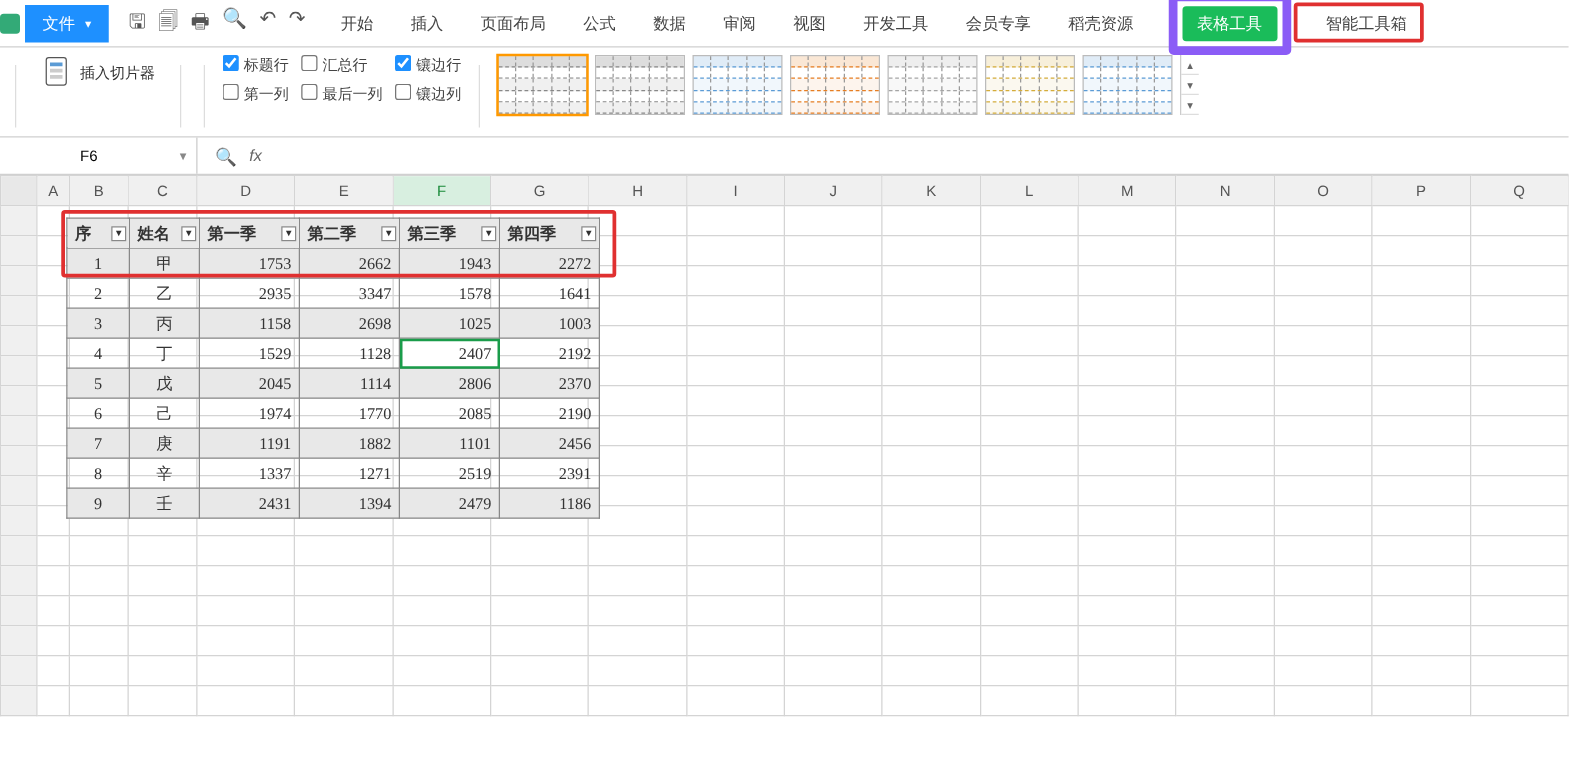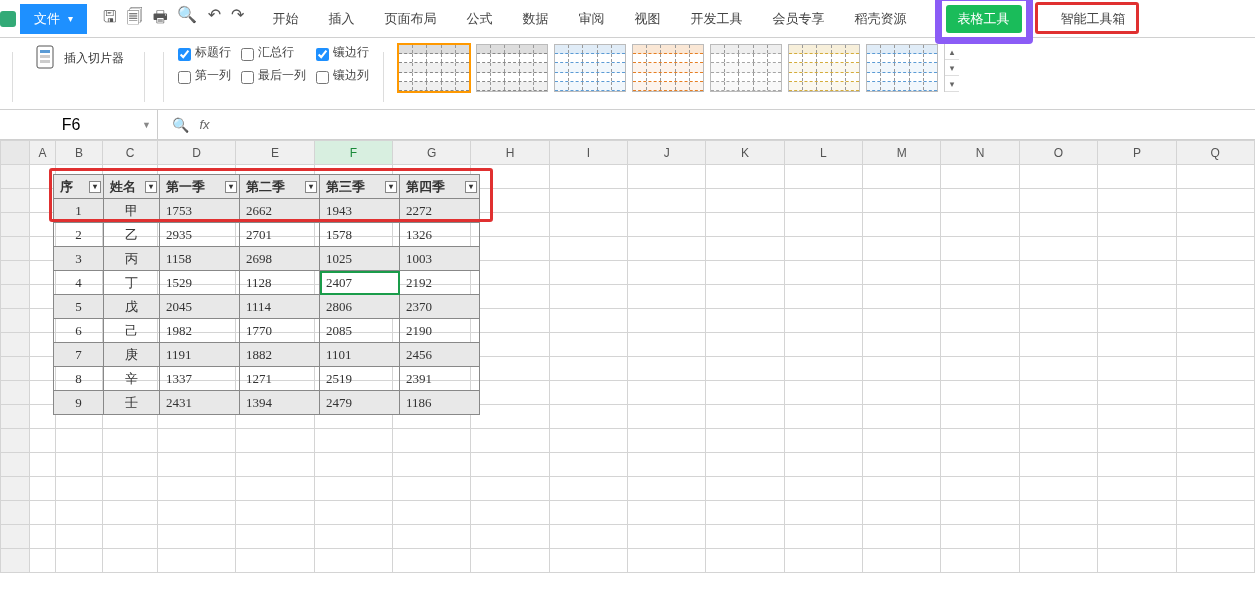--- a/index.html
+++ b/index.html
@@ -28,38 +28,38 @@
 
 .btn-stack { display:flex; flex-direction:column; gap:6px; }
 .btn-stack .rb { display:flex; align-items:center; gap:4px; font-size:12px; color:#333; cursor:pointer; }
 .btn-stack .rb svg { width:16px; height:16px; }
 
 .big-btn { display:flex; flex-direction:row; align-items:center; gap:3px; cursor:pointer; padding: 0 6px; }
 .big-btn svg { width:28px; height:28px; }
 .big-btn span { font-size:12px; }
 
 .cb-grid { display:grid; grid-template-columns: repeat(3, auto); gap: 6px 10px; }
-.cb-grid label { display:flex; align-items:flex-end; gap:4px; font-size:12px; color:#444; cursor:pointer; }
+.cb-grid label { display:flex; align-items:flex-start; gap:4px; font-size:12px; color:#444; cursor:pointer; }
 .cb-grid input { accent-color: #1e90ff; }
 
 
 .styles-gallery { display:flex; gap:6px; align-items:center; }
 .style-swatch { width:72px; height:48px; display:flex; flex-direction:column; border:1px solid #bbb; cursor:pointer; }
 .style-swatch.selected { outline:2px solid #f90; outline-offset:-1px; }
 .style-swatch .r { flex:1; display:flex; }
 .style-swatch .r .c { flex:1; border-right:1px dashed #999; }
 .style-swatch .r .c:last-child { border-right:none; }
 .style-swatch .r.hdr { border-bottom:1px solid #777; }
 .gallery-scroll { display:flex; flex-direction:column; border-left:1px solid #ccc; }
 .gallery-scroll div { width:14px; height:16px; display:flex; align-items:center; justify-content:center; font-size:9px; color:#666; cursor:pointer; border-bottom:1px solid #ddd; }
 
 
 .formula-bar { display:flex; align-items:center; height: 30px; border-bottom:1px solid #d0d0d0; }
 .name-box { width: 158px; border-right:1px solid #ccc; height:100%; display:flex; align-items:center; }
-.name-box input { border:none; width:100%; padding:0 18px; font-size:16px; text-align:center; outline:none; }
+.name-box input { border:none; width:100%; padding:0 18px; font-size:12px; text-align:center; outline:none; }
 .name-box .dd { font-size:9px; color:#888; padding-right:6px; cursor:pointer; }
 .fx-area { display:flex; align-items:center; gap:10px; padding-left:14px; }
 .fx-area .zoom-icon { font-size:14px; color:#666; cursor:pointer; }
 .fx-area .fx { font-style:italic; font-size:13px; color:#666; cursor:pointer; }
 .fx-area input { border:none; font-size:13px; width: 900px; outline:none; font-family: Consolas, monospace; }
 
 
 .sheet-area { position:relative; overflow:auto; height: calc(610px - 38px - 72px - 30px); }
 table.grid { border-collapse:collapse; table-layout:fixed; }
 table.grid th, table.grid td { border:1px solid #d4d4d4; font-size:12px; height:24px; padding:0; }
@@ -67,21 +67,21 @@
 table.grid .corner { width:30px; background:#e8e8e8; }
 table.grid .rowhead { background:#f0f0f0; width:30px; text-align:center; color:#555; font-size:11px; }
 table.grid td { text-align:center; }
 table.grid th.colhead.active { background:#d8efe0; color:#1a8a3a; }
 
 
 .data-table { position:absolute; left: 53px; top: 34px; border-collapse:collapse; }
 .data-table th, .data-table td { border:1px solid #888; height:24px; font-size:13px; font-family: "SimSun", serif; }
 .data-table th { background:#e8e8e8; font-weight:bold; position:relative; padding: 0 15px 0 6px; text-align:left; white-space:nowrap; overflow:hidden; }
 .data-table th .dd { position:absolute; right:2px; top:50%; transform:translateY(-50%); width:12px; height:12px; border:1px solid #888; background:#fff; display:flex; align-items:center; justify-content:center; font-size:8px; color:#333; cursor:pointer; }
-.data-table td { padding: 0 6px; }
+.data-table td { padding: 0 6px; text-align:right; }
 .data-table td.ctr { text-align:center; }
 .data-table tr.band td { background:#e8e8e8; }
 .data-table td.selcell { outline:2px solid #1a9c4a; outline-offset:-2px; background:#fff !important; }
 
 
 .red-box { position:absolute; border:3px solid #e03030; border-radius:3px; pointer-events:none; }
 .red-box.tab-box { top: 2px; left: 1035px; width: 104px; height: 32px; }
 .red-box.header-box { top: 28px; left: 49px; width: 444px; height: 54px; }
 
 </style>
@@ -830,23 +830,23 @@
           <td class="ctr">甲</td>
           <td class="">1753</td>
           <td class="">2662</td>
           <td class="">1943</td>
           <td class="">2272</td>
         </tr>
         <tr>
           <td class="ctr">2</td>
           <td class="ctr">乙</td>
           <td class="">2935</td>
-          <td class="">2701</td>
+          <td class="">3347</td>
           <td class="">1578</td>
-          <td class="">1326</td>
+          <td class="">1641</td>
         </tr>
         <tr class="band">
           <td class="ctr">3</td>
           <td class="ctr">丙</td>
           <td class="">1158</td>
           <td class="">2698</td>
           <td class="">1025</td>
           <td class="">1003</td>
         </tr>
         <tr>
@@ -861,21 +861,21 @@
           <td class="ctr">5</td>
           <td class="ctr">戊</td>
           <td class="">2045</td>
           <td class="">1114</td>
           <td class="">2806</td>
           <td class="">2370</td>
         </tr>
         <tr>
           <td class="ctr">6</td>
           <td class="ctr">己</td>
-          <td class="">1982</td>
+          <td class="">1974</td>
           <td class="">1770</td>
           <td class="">2085</td>
           <td class="">2190</td>
         </tr>
         <tr class="band">
           <td class="ctr">7</td>
           <td class="ctr">庚</td>
           <td class="">1191</td>
           <td class="">1882</td>
           <td class="">1101</td>

